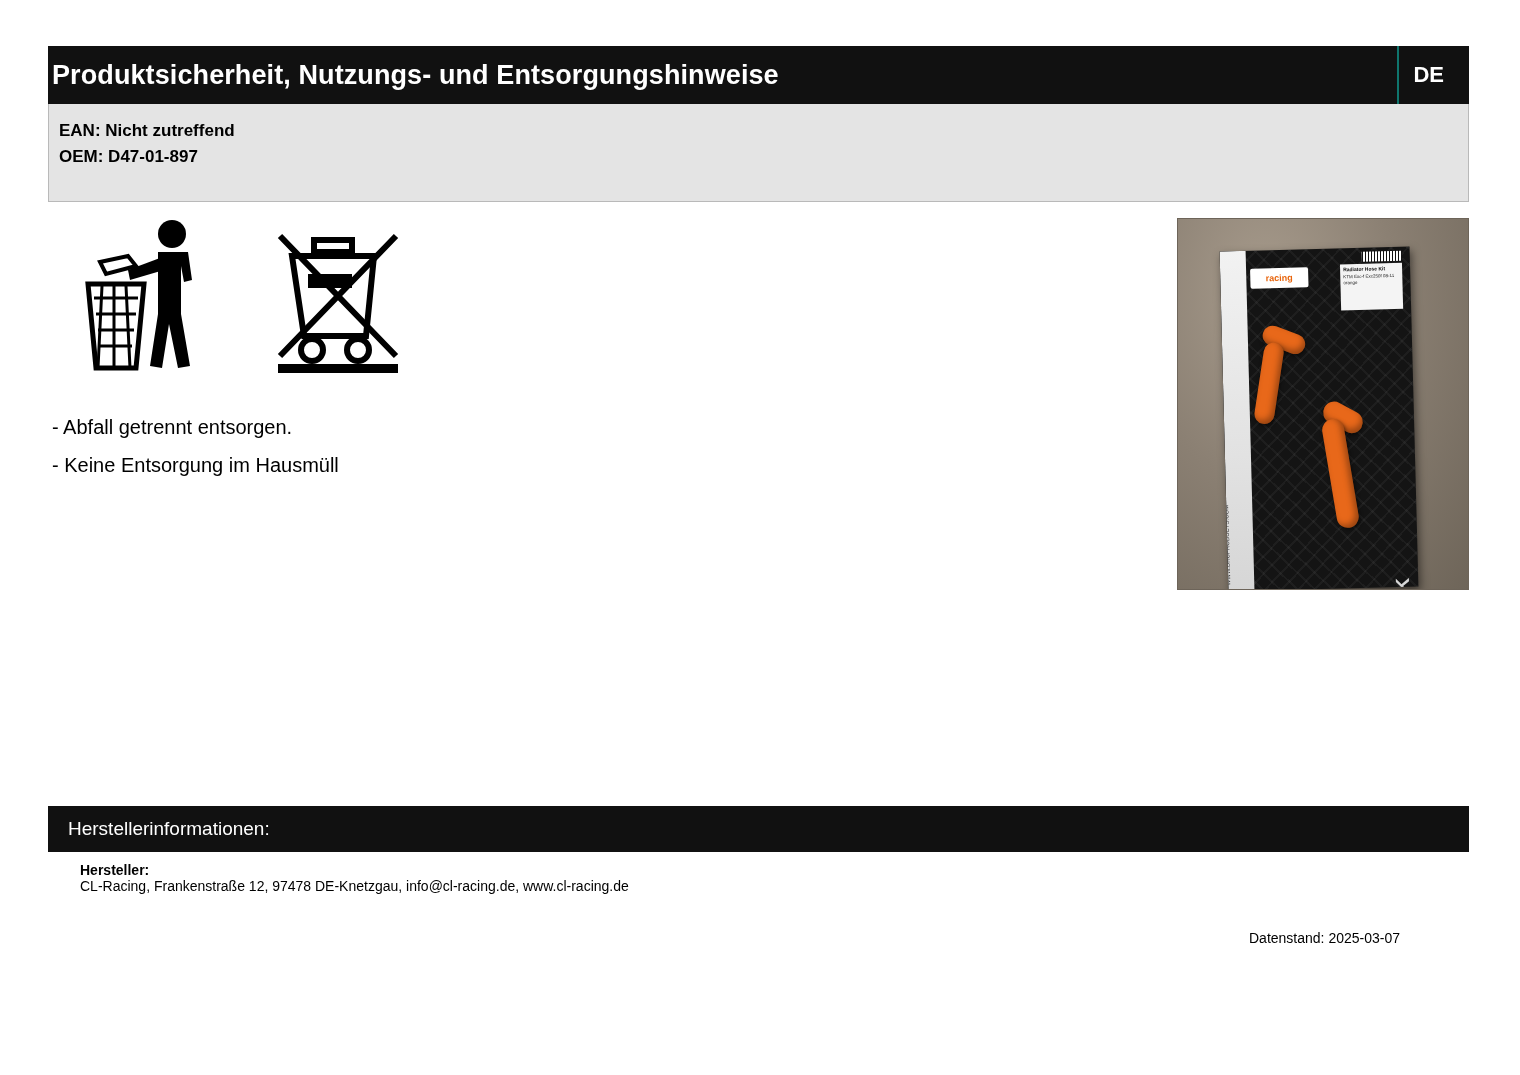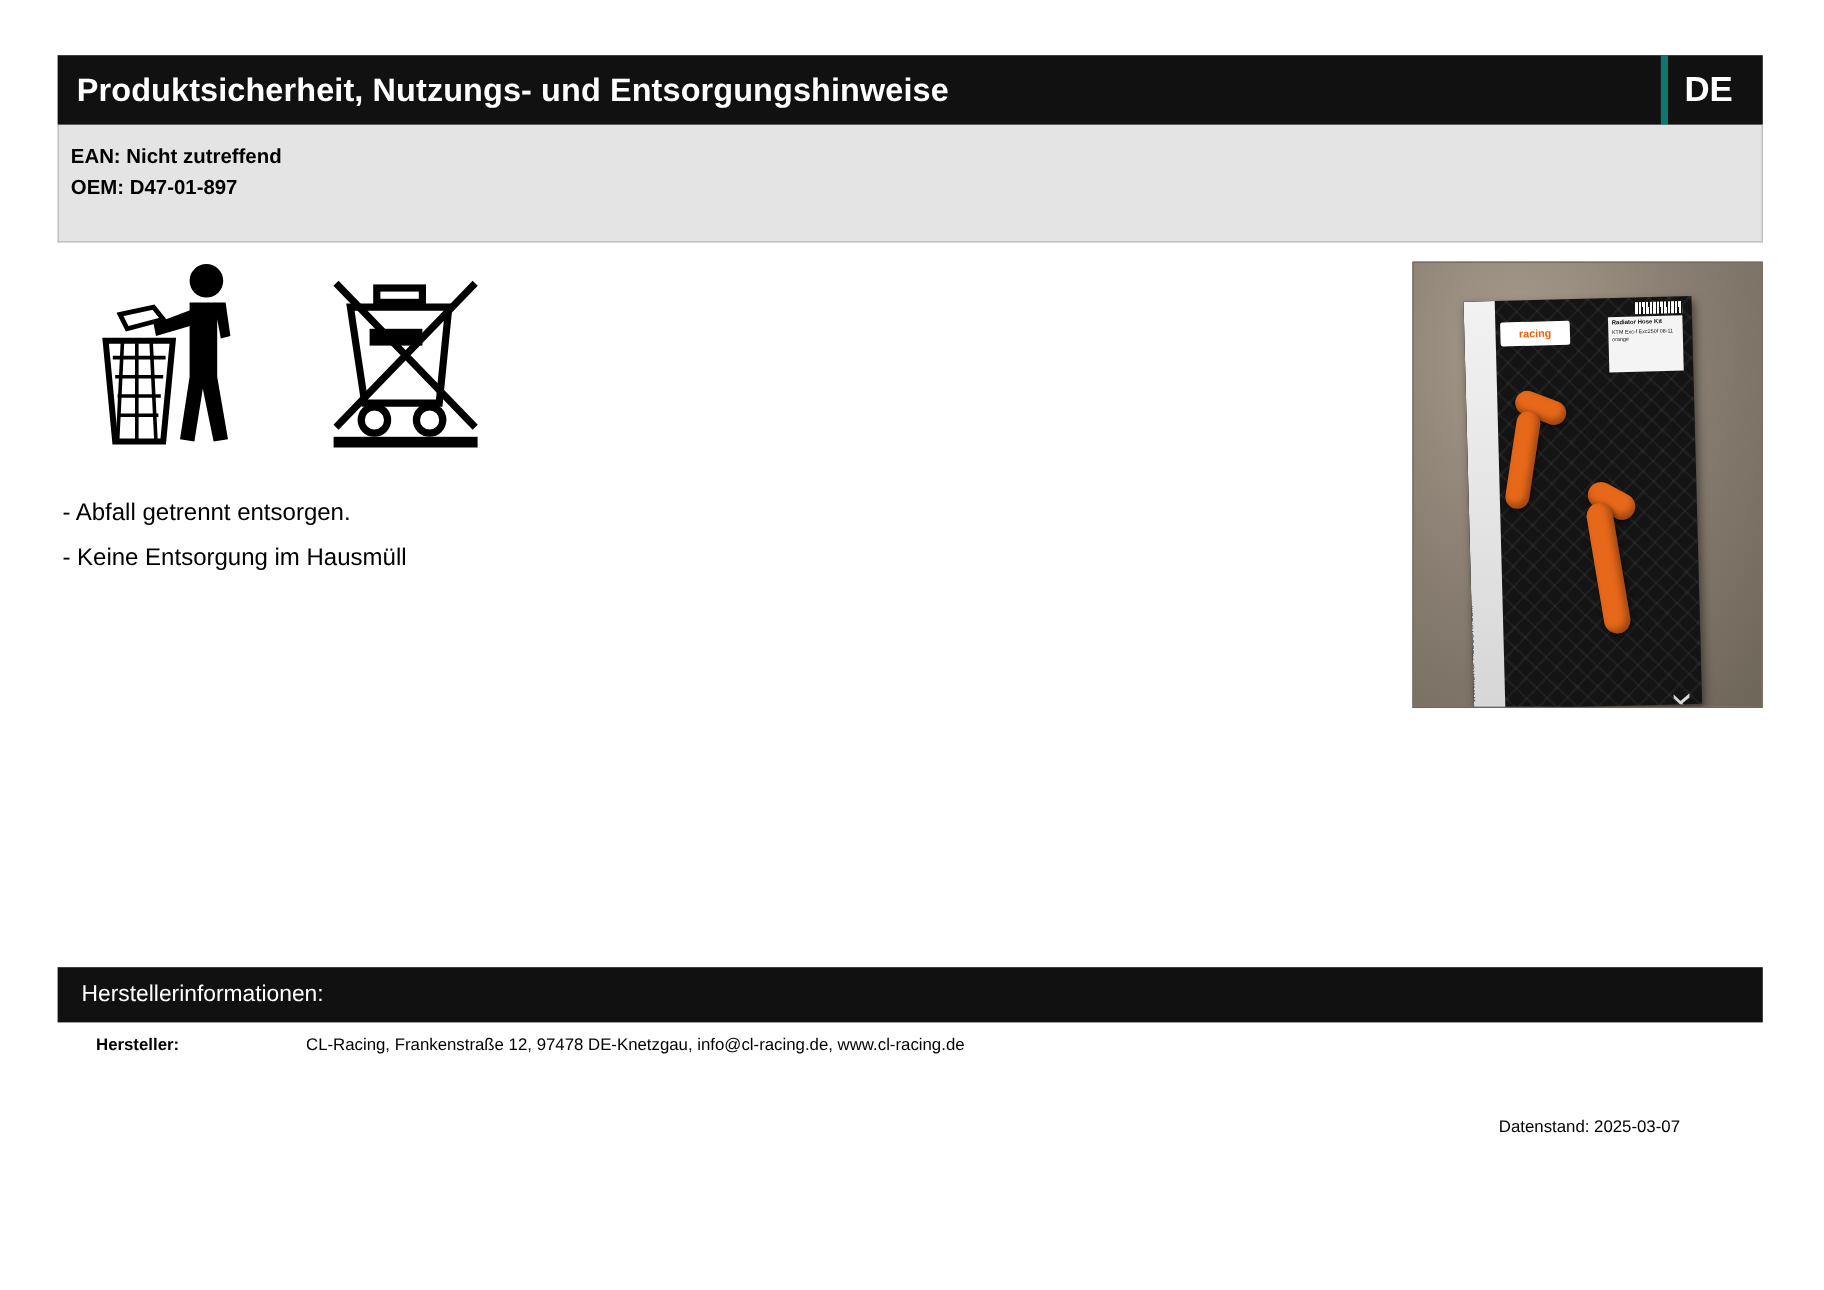--- a/index.html
+++ b/index.html
@@ -35,27 +35,26 @@
     align-items: center;
     box-sizing: border-box;
   }
   .header-title {
     font-size: 27px;
     font-weight: bold;
     padding-left: 4px;
     letter-spacing: 0.1px;
     flex: 1 1 auto;
     white-space: nowrap;
-    margin-left: 12px;
   }
   .header-lang {
-    font-size: 29px;
+    font-size: 22px;
     font-weight: bold;
     padding-right: 25px;
-    border-left: 6px solid #0f766e;
+    border-left: 2px solid #0f766e;
     height: 58px;
     display: flex;
     align-items: center;
     padding-left: 14px;
     box-sizing: border-box;
   }
 
   
   .info-band {
     position: absolute;
@@ -278,20 +277,21 @@
     box-sizing: border-box;
     font-size: 19px;
   }
   .manu-row {
     position: absolute;
     left: 80px;
     top: 862px;
     width: 1380px;
     font-size: 14px;
     display: flex;
+    flex-direction: column;
   }
   .manu-label {
     font-weight: bold;
     width: 175px;
   }
   .manu-value {
     font-weight: normal;
   }
   .datestamp {
     position: absolute;

